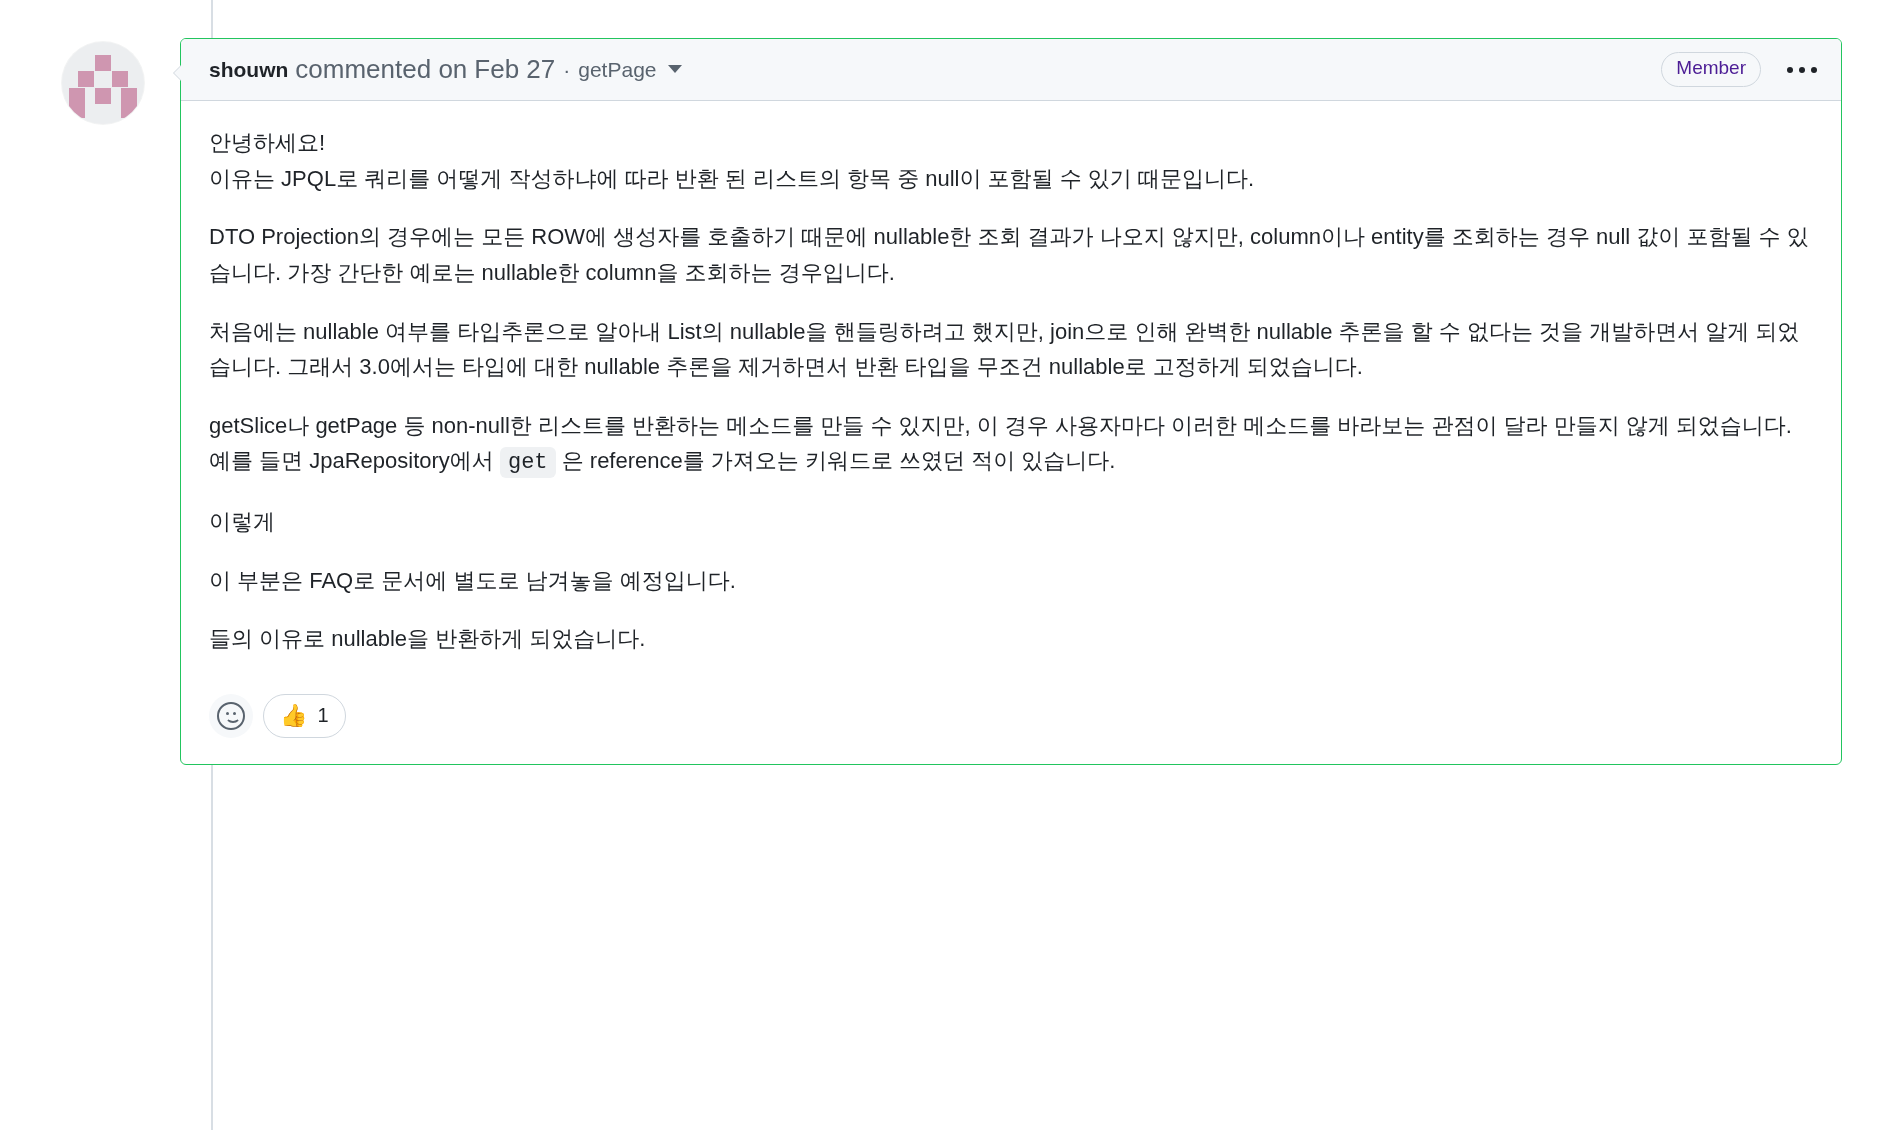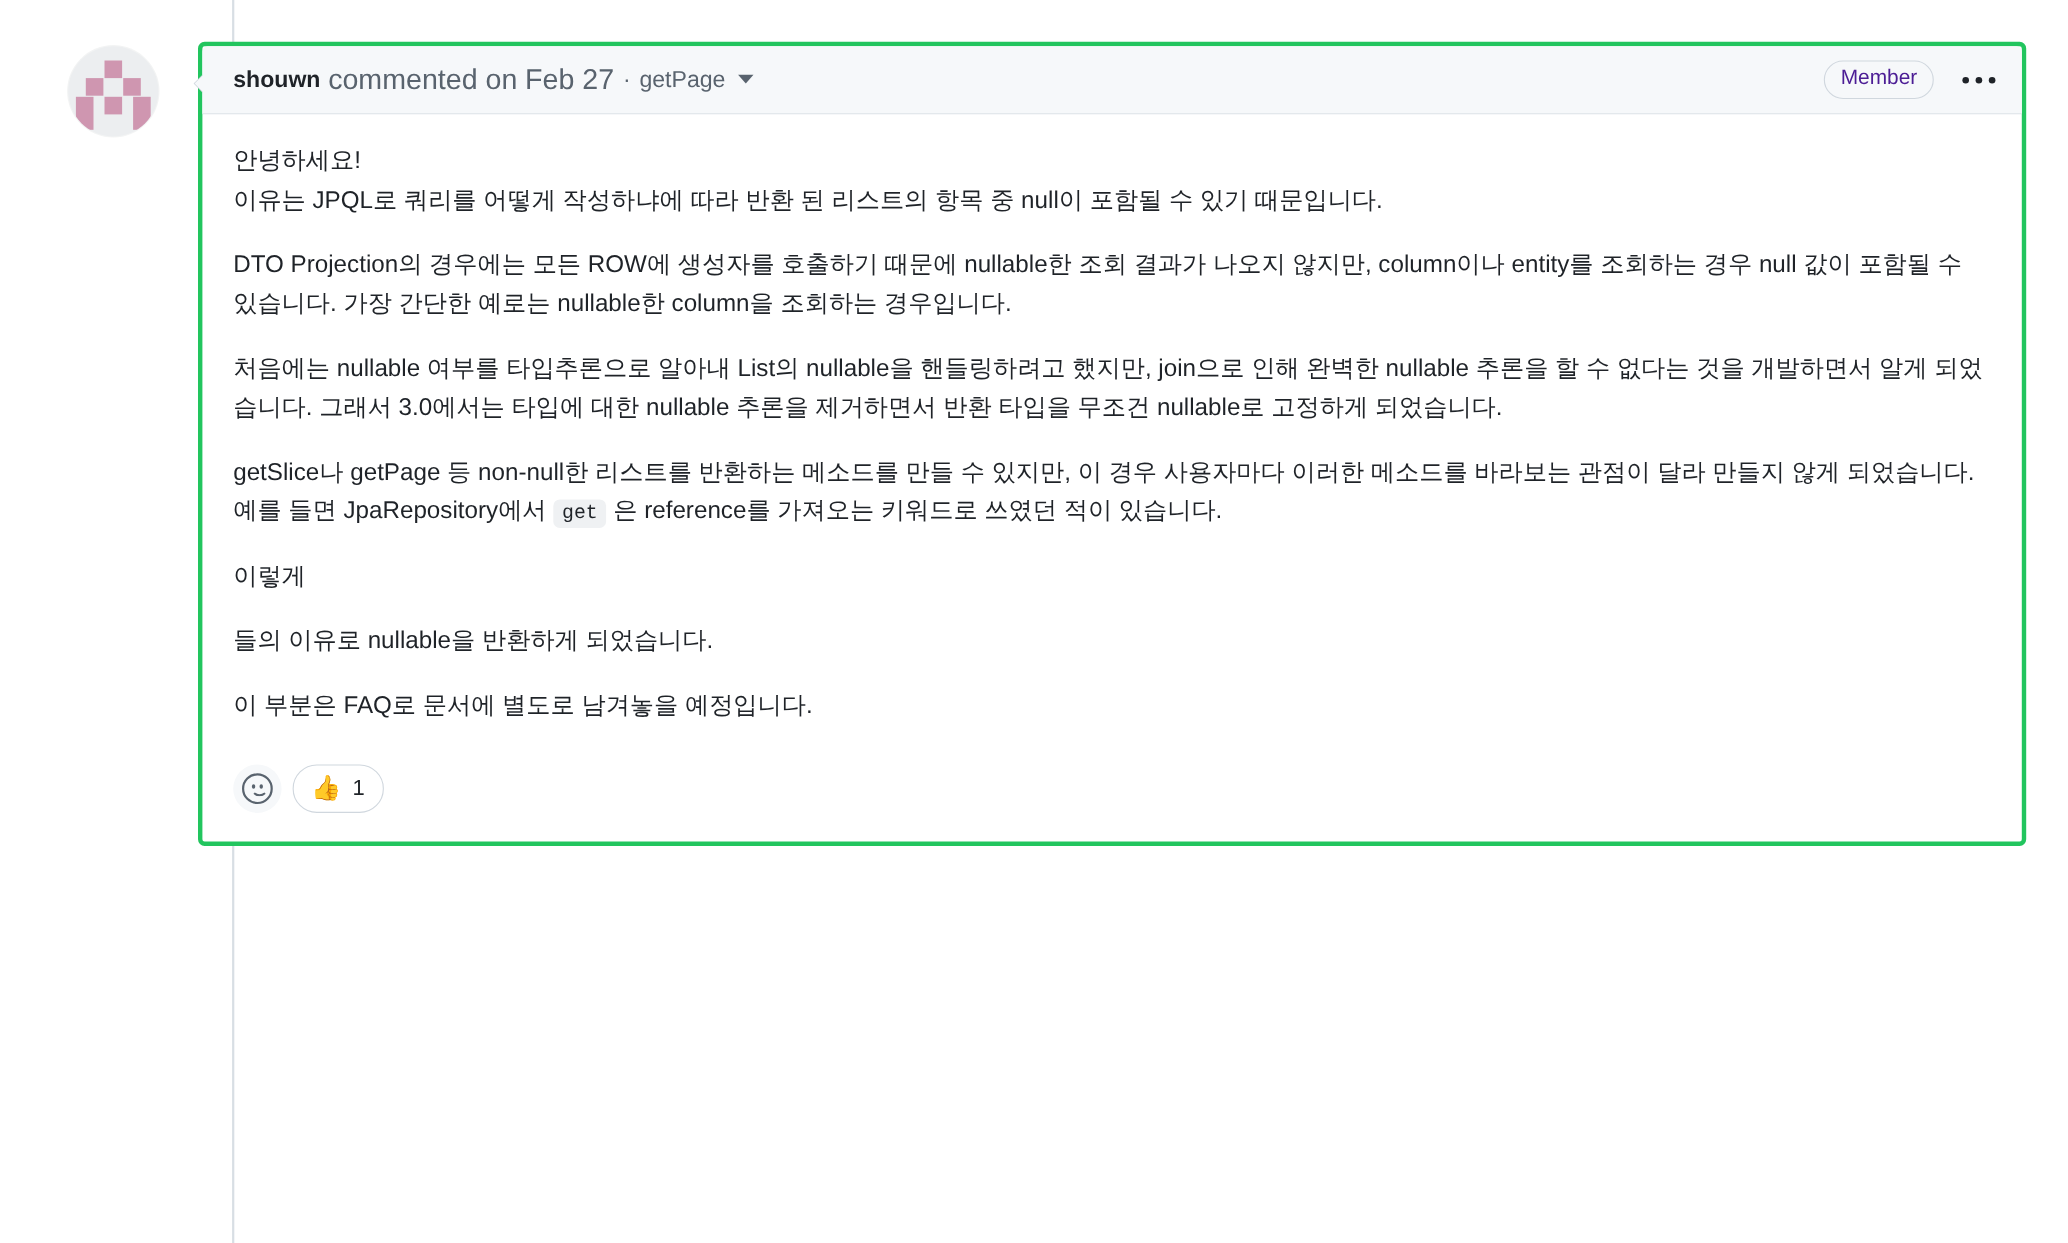--- a/index.html
+++ b/index.html
@@ -64,21 +64,21 @@
   .avatar .b4 { left: 33px; top: 46px; width: 16px; height: 16px; }
   .avatar .b5 { left: 7px;  top: 46px; width: 16px; height: 30px; }
   .avatar .b6 { left: 59px; top: 46px; width: 16px; height: 30px; }
 
   
   .comment {
     position: absolute;
     left: 180px;
     top: 38px;
     width: 1662px;
-    border: 4px solid #22c55e;
+    border: 1px solid #22c55e;
     border-radius: 6px;
     background: #ffffff;
     box-sizing: border-box;
   }
   
   .arrow-out {
     position: absolute;
     left: -8px;
     top: 26px;
     width: 0; height: 0;
@@ -184,21 +184,21 @@
     margin-bottom: 8px;
   }
   .comment-body ul li::marker {
     font-size: 20px;
   }
   code.inline {
     font-family: "Liberation Mono", "DejaVu Sans Mono", monospace;
     background: #eff1f3;
     border-radius: 6px;
     padding: 3px 8px;
-    font-size: 18px;
+    font-size: 22px;
     white-space: nowrap;
   }
 
   
   .reactions {
     display: flex;
     align-items: center;
     gap: 10px;
     padding: 6px 28px 26px 28px;
   }
@@ -310,23 +310,23 @@
 
       <p>DTO Projection의 경우에는 모든 ROW에 생성자를 호출하기 때문에 nullable한 조회 결과가 나오지 않지만, column이나 entity를 조회하는 경우 null 값이 포함될 수 있습니다. 가장 간단한 예로는 nullable한 column을 조회하는 경우입니다.</p>
 
       <p>처음에는 nullable 여부를 타입추론으로 알아내 List의 nullable을 핸들링하려고 했지만, join으로 인해 완벽한 nullable 추론을 할 수 없다는 것을 개발하면서 알게 되었습니다. 그래서 3.0에서는 타입에 대한 nullable 추론을 제거하면서 반환 타입을 무조건 nullable로 고정하게 되었습니다.</p>
 
       <p><span>getSlice나 getPage 등 non-null한 리스트를 반환하는 메소드를 만들 수 있지만, 이 경우 사용자마다 이러한 메소드를 바라보는 관점이 달라 만들지 않게 되었습니다. 예를 들면 JpaRepository에서 </span><code class="inline">get</code><span> 은 reference를 가져오는 키워드로 쓰였던 적이 있습니다.</span></p>
 
       <p>이렇게</p>
 
 
+      <p>이 부분은 FAQ로 문서에 별도로 남겨놓을 예정입니다.</p>
+
       <p>들의 이유로 nullable을 반환하게 되었습니다.</p>
-
-      <p>이 부분은 FAQ로 문서에 별도로 남겨놓을 예정입니다.</p>
     </div>
 
     <div class="reactions">
       <div class="react-add">
         <span class="smiley">
           <span class="eye l"></span>
           <span class="eye r"></span>
           <span class="mouth"></span>
         </span>
       </div>

